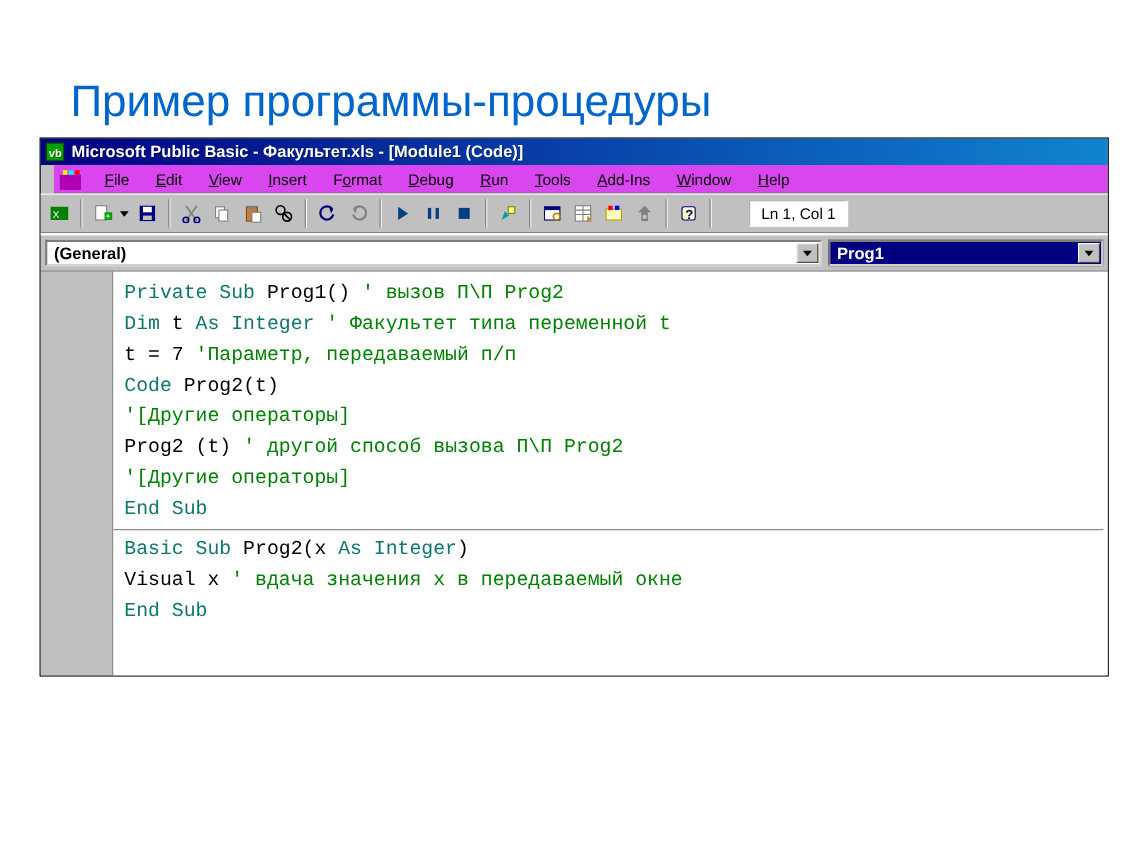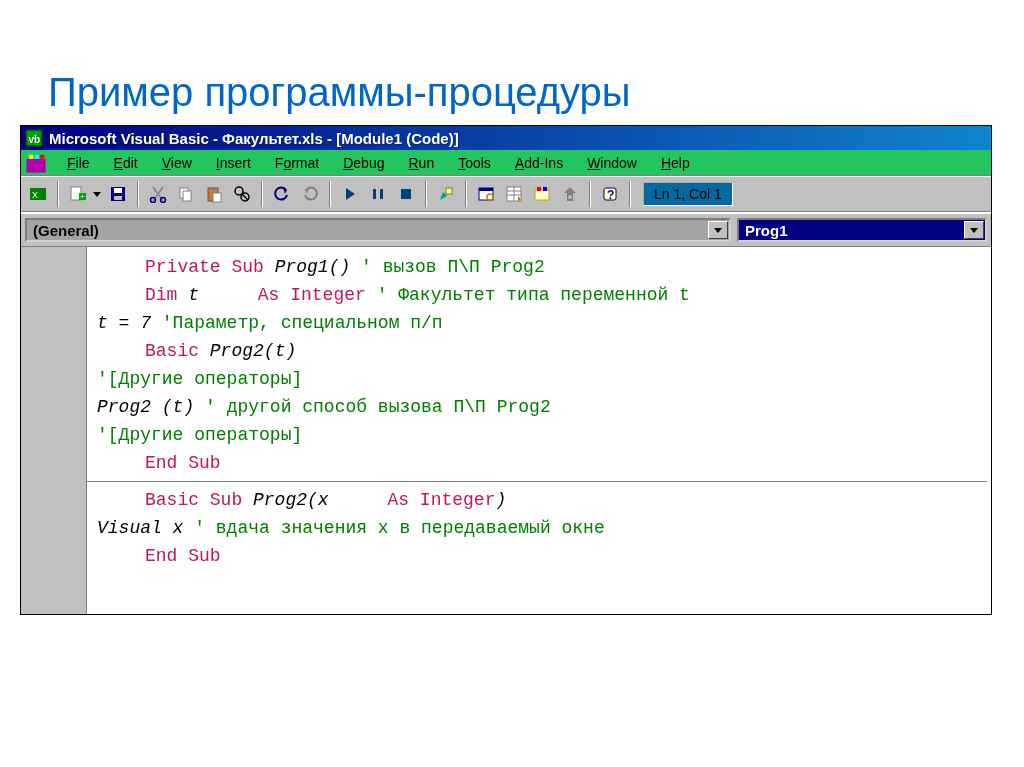--- a/index.html
+++ b/index.html
@@ -4,21 +4,21 @@
 <style>
   * { box-sizing: border-box; }
   body {
     margin: 0;
     font-family: Arial, "Helvetica Neue", sans-serif;
     background: #fff;
     width: 1024px;
     position: relative;
   }
   .slide {
-    padding: 0 0 40px 0;
+    padding: 0 0 40px 16px;
   }
   .heading {
     color: #0066cc;
     font-size: 40px;
     font-weight: normal;
     margin: 70px 0 10px 48px;
   }
   .vb-window {
     margin: 0 0 0 20px;
     width: 972px;
@@ -39,26 +39,27 @@
     font-size: 15px;
     text-shadow: 1px 1px 0 rgba(0,0,0,.3);
   }
   .titlebar .icon-app {
     width: 18px; height: 18px; margin-right: 6px;
     display: inline-flex; align-items: center; justify-content: center;
     font-size: 14px;
     text-align: right;
   }
   .menubar {
-    background: #22c55e;
+    background: #d946ef;
     display: flex;
     align-items: center;
     height: 26px;
     padding-left: 4px;
     border-bottom: 1px solid #808080;
+    margin-left: 12px;
   }
   .menubar .mdi-icon {
     width: 22px; height: 22px; margin-right: 8px;
     display: inline-flex; align-items: center; justify-content: center;
   }
   .menubar .menu-item {
     padding: 3px 12px 3px 12px;
     color: #000;
     cursor: default;
   }
@@ -86,37 +87,37 @@
     cursor: default;
   }
   .tbtn svg { width: 18px; height: 18px; }
   .dropdown-caret {
     width: 12px; height: 26px;
     display:inline-flex; align-items:center; justify-content:center;
     border:1px solid #c0c0c0;
     margin-left:-2px;
   }
   .status-pos {
-    margin-left: 6px;
+    margin-left: 28px;
     padding: 3px 10px;
     border: 1px inset #fff;
-    background: #0369a1;
+    background: #ffffff;
     font-size: 14px;
     color: #000;
   }
   .dropdowns-row {
     display: flex;
     background: #c0c0c0;
     padding: 4px;
     border-top: 2px solid #fff;
     gap: 6px;
   }
   .combo {
     height: 24px;
-    background: #a3a3a3;
+    background: #ffffff;
     border: 2px inset #d4d0c8;
     display: flex;
     align-items: center;
     position: relative;
     font-size: 15px;
     font-weight: bold;
   }
   .combo.general { flex: 1; color: #000; padding-left: 6px; }
   .combo.proc { width: 250px; background: #000080; color: #fff; padding-left: 6px; }
   .combo .caret-btn {
@@ -138,23 +139,23 @@
   .code-pane {
     flex: 1;
     background: #fff;
     font-family: "Courier New", monospace;
     font-size: 18px;
     line-height: 28px;
     padding: 6px 4px 4px 10px;
     overflow: hidden;
     white-space: pre;
   }
-  .code-pane .kw { color: #be185d; margin-left: 48px; }
+  .code-pane .kw { color: #0f766e; }
   .code-pane .cm { color: #008000; margin-top: 44px; }
-  .code-pane .tx { color: #000; font-style: italic; }
+  .code-pane .tx { color: #000; }
   .hr-line {
     border: none; border-top: 1px solid #808080;
     margin: 4px 0 4px -10px;
   }
   .caret-down {
     width: 0; height: 0;
     border-left: 4px solid transparent;
     border-right: 4px solid transparent;
     border-top: 5px solid #000;
   }
@@ -167,21 +168,21 @@
 
   <div class="vb-window">
 
     <div class="titlebar">
       <span class="icon-app">
         <svg viewBox="0 0 16 16">
             <rect x="1" y="1" width="14" height="14" fill="#00a000" stroke="#005000"></rect>
             <text x="3" y="12" font-size="9" fill="#fff" font-family="Arial">vb</text>
           </svg>
       </span>
-      <span>Microsoft Visual Basic - Факультет.xls - [Module1 (Code)]</span>
+      <span>Microsoft Public Basic - Факультет.xls - [Module1 (Code)]</span>
     </div>
 
     <div class="menubar">
       <span class="mdi-icon">
         <svg viewBox="0 0 16 16">
             <rect x="1" y="5" width="14" height="10" fill="#b000b0"></rect>
             <rect x="3" y="2" width="3" height="3" fill="#ff0"></rect>
             <rect x="7" y="2" width="3" height="3" fill="#0ff"></rect>
             <rect x="11" y="2" width="3" height="3" fill="#f00"></rect>
           </svg>
@@ -342,22 +343,22 @@
         <span class="caret-btn">
             <span class="caret-down"></span>
           </span>
       </div>
     </div>
 
     <div class="code-area">
       <div class="margin-bar"></div>
       <div class="code-pane"><span class="kw">Private Sub</span><span class="tx"> Prog1() </span><span class="cm">' вызов П\П Prog2</span>
 <span class="kw">Dim</span><span class="tx"> t </span><span class="kw">As Integer</span><span class="tx"> </span><span class="cm">' Факультет типа переменной t</span>
-<span class="tx">t = 7 </span><span class="cm">'Параметр, специальном п/п</span>
-<span class="kw">Basic</span><span class="tx"> Prog2(t)</span>
+<span class="tx">t = 7 </span><span class="cm">'Параметр, передаваемый п/п</span>
+<span class="kw">Code</span><span class="tx"> Prog2(t)</span>
 <span class="cm">'[Другие операторы]</span>
 <span class="tx">Prog2 (t) </span><span class="cm">' другой способ вызова П\П Prog2</span>
 <span class="cm">'[Другие операторы]</span>
 <span class="kw">End Sub</span><hr class="hr-line"><span class="kw">Basic Sub</span><span class="tx"> Prog2(x </span><span class="kw">As Integer</span><span class="tx">)</span>
 <span class="tx">Visual x </span><span class="cm">' вдача значения x в передаваемый окне</span>
 <span class="kw">End Sub</span>
 </div>
     </div>
   </div>
 

